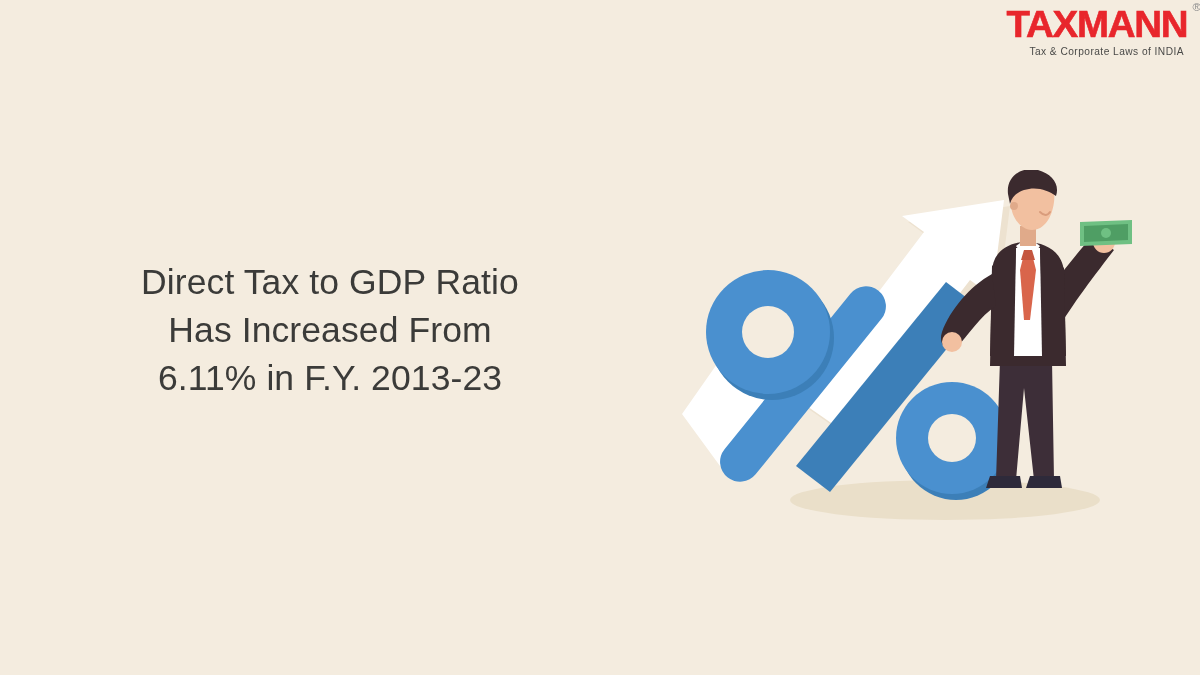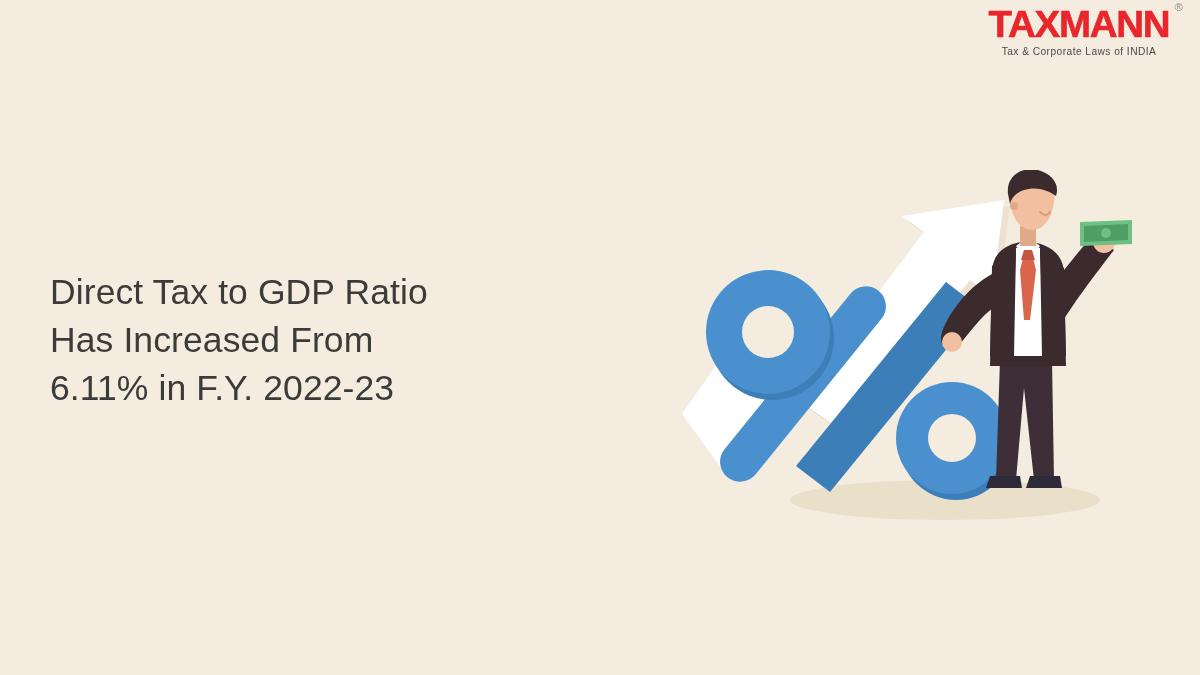--- a/index.html
+++ b/index.html
@@ -19,21 +19,21 @@
     background: #F4ECDF;
     overflow: hidden;
   }
 
   
   .brand {
     position: absolute;
     top: 6px;
     right: 16px;
     width: 210px;
-    text-align: center;
+    text-align: right;
     line-height: 1;
   }
   .brand-wordmark {
     position: relative;
     display: inline-block;
     font-family: "Liberation Sans", sans-serif;
     font-weight: bold;
     font-size: 37px;
     letter-spacing: -1.2px;
     color: #E8262C;
@@ -55,27 +55,28 @@
     font-size: 10.2px;
     color: #4A4A48;
     letter-spacing: 0.45px;
     white-space: nowrap;
   }
 
   
   .headline {
     position: absolute;
     left: 50px;
-    top: 268px;
+    top: 258px;
     width: 560px;
     color: #3B3B39;
     font-size: 35.5px;
     line-height: 48px;
     font-weight: 300;
     letter-spacing: 0.1px;
+    text-align: center;
   }
   .headline .line { display: block; white-space: nowrap; }
   .headline .source {
     display: block;
     font-weight: bold;
     color: #262624;
     letter-spacing: 0.2px;
   }
 
   
@@ -96,21 +97,21 @@
   <div class="brand">
     <div class="brand-wordmark">
       <span>TAXMANN</span><span class="brand-reg">®</span>
     </div>
     <div class="brand-tagline">Tax &amp; Corporate Laws of INDIA</div>
   </div>
 
   <div class="headline">
     <span class="line">Direct Tax to GDP Ratio</span>
     <span class="line">Has Increased From</span>
-    <span class="line">6.11% in F.Y. 2022-23</span>
+    <span class="line">6.11% in F.Y. 2013-23</span>
   </div>
 
   <div class="illustration">
     <svg viewBox="0 0 500 390" xmlns="http://www.w3.org/2000/svg">
 
       <ellipse cx="265" cy="330" rx="155" ry="20" fill="#EADFC9"></ellipse>
 
       <g>
 
         <path d="M 8 250 L 78 150 L 150 200 L 250 68 L 228 52 L 330 36 L 318 132 L 296 116 L 176 272 L 104 222 L 46 302 Z" fill="#EDE2D0"></path>

